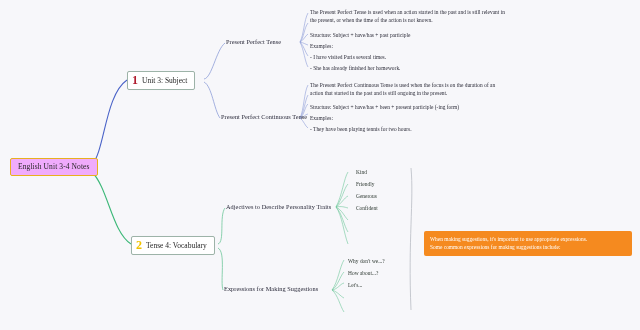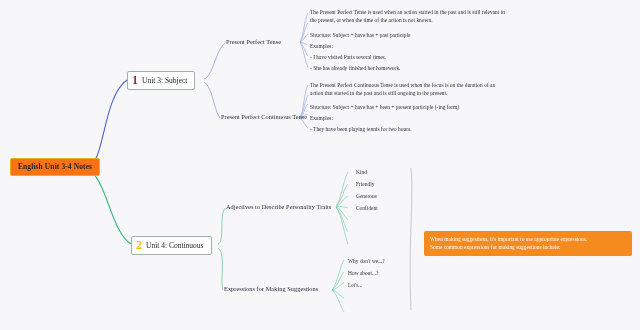--- a/index.html
+++ b/index.html
@@ -28,26 +28,26 @@
     pointer-events: none;
   }
   .node {
     position: absolute;
     white-space: nowrap;
   }
   
   .root-node {
     left: 10px;
     top: 158px;
-    background: #f97316;
+    background: #f0abfc;
     border: 1px solid #e8b01f;
     border-radius: 2px;
     padding: 3px 7px 4px 7px;
     font-size: 7.5px;
-    font-weight: bold;
+    font-weight: normal;
     color: #262626;
     letter-spacing: 0.1px;
   }
   
   .l1-node {
     background: #ffffff;
     border: 1px solid #9db3a8;
     border-radius: 2px;
     padding: 2px 7px 3px 4px;
     font-size: 7.5px;
@@ -166,21 +166,21 @@
     <span>English Unit 3-4 Notes</span>
   </div>
 
   <div class="node l1-node" id="node-unit3">
     <span class="l1-num num-red">1</span>
     <span>Unit 3: Subject</span>
   </div>
 
   <div class="node l1-node" id="node-unit4">
     <span class="l1-num num-yellow">2</span>
-    <span>Unit 4: Continuous</span>
+    <span>Tense 4: Vocabulary</span>
   </div>
 
   <div class="node l2-node" id="node-ppt">Present Perfect Tense</div>
   <div class="node l2-node" id="node-ppct">Present Perfect Continuous Tense</div>
   <div class="node l2-node" id="node-adj">Adjectives to Describe Personality Traits</div>
   <div class="node l2-node" id="node-expr">Expressions for Making Suggestions</div>
 
   <div class="leaf wrap" style="left:310px; top:9px;">The Present Perfect Tense is used when an action started in the past and is still relevant in the present, or when the time of the action is not known.</div>
   <div class="leaf" style="left:310px; top:32px;">Structure: Subject + have/has + past participle</div>
   <div class="leaf" style="left:310px; top:43px;">Examples:</div>

